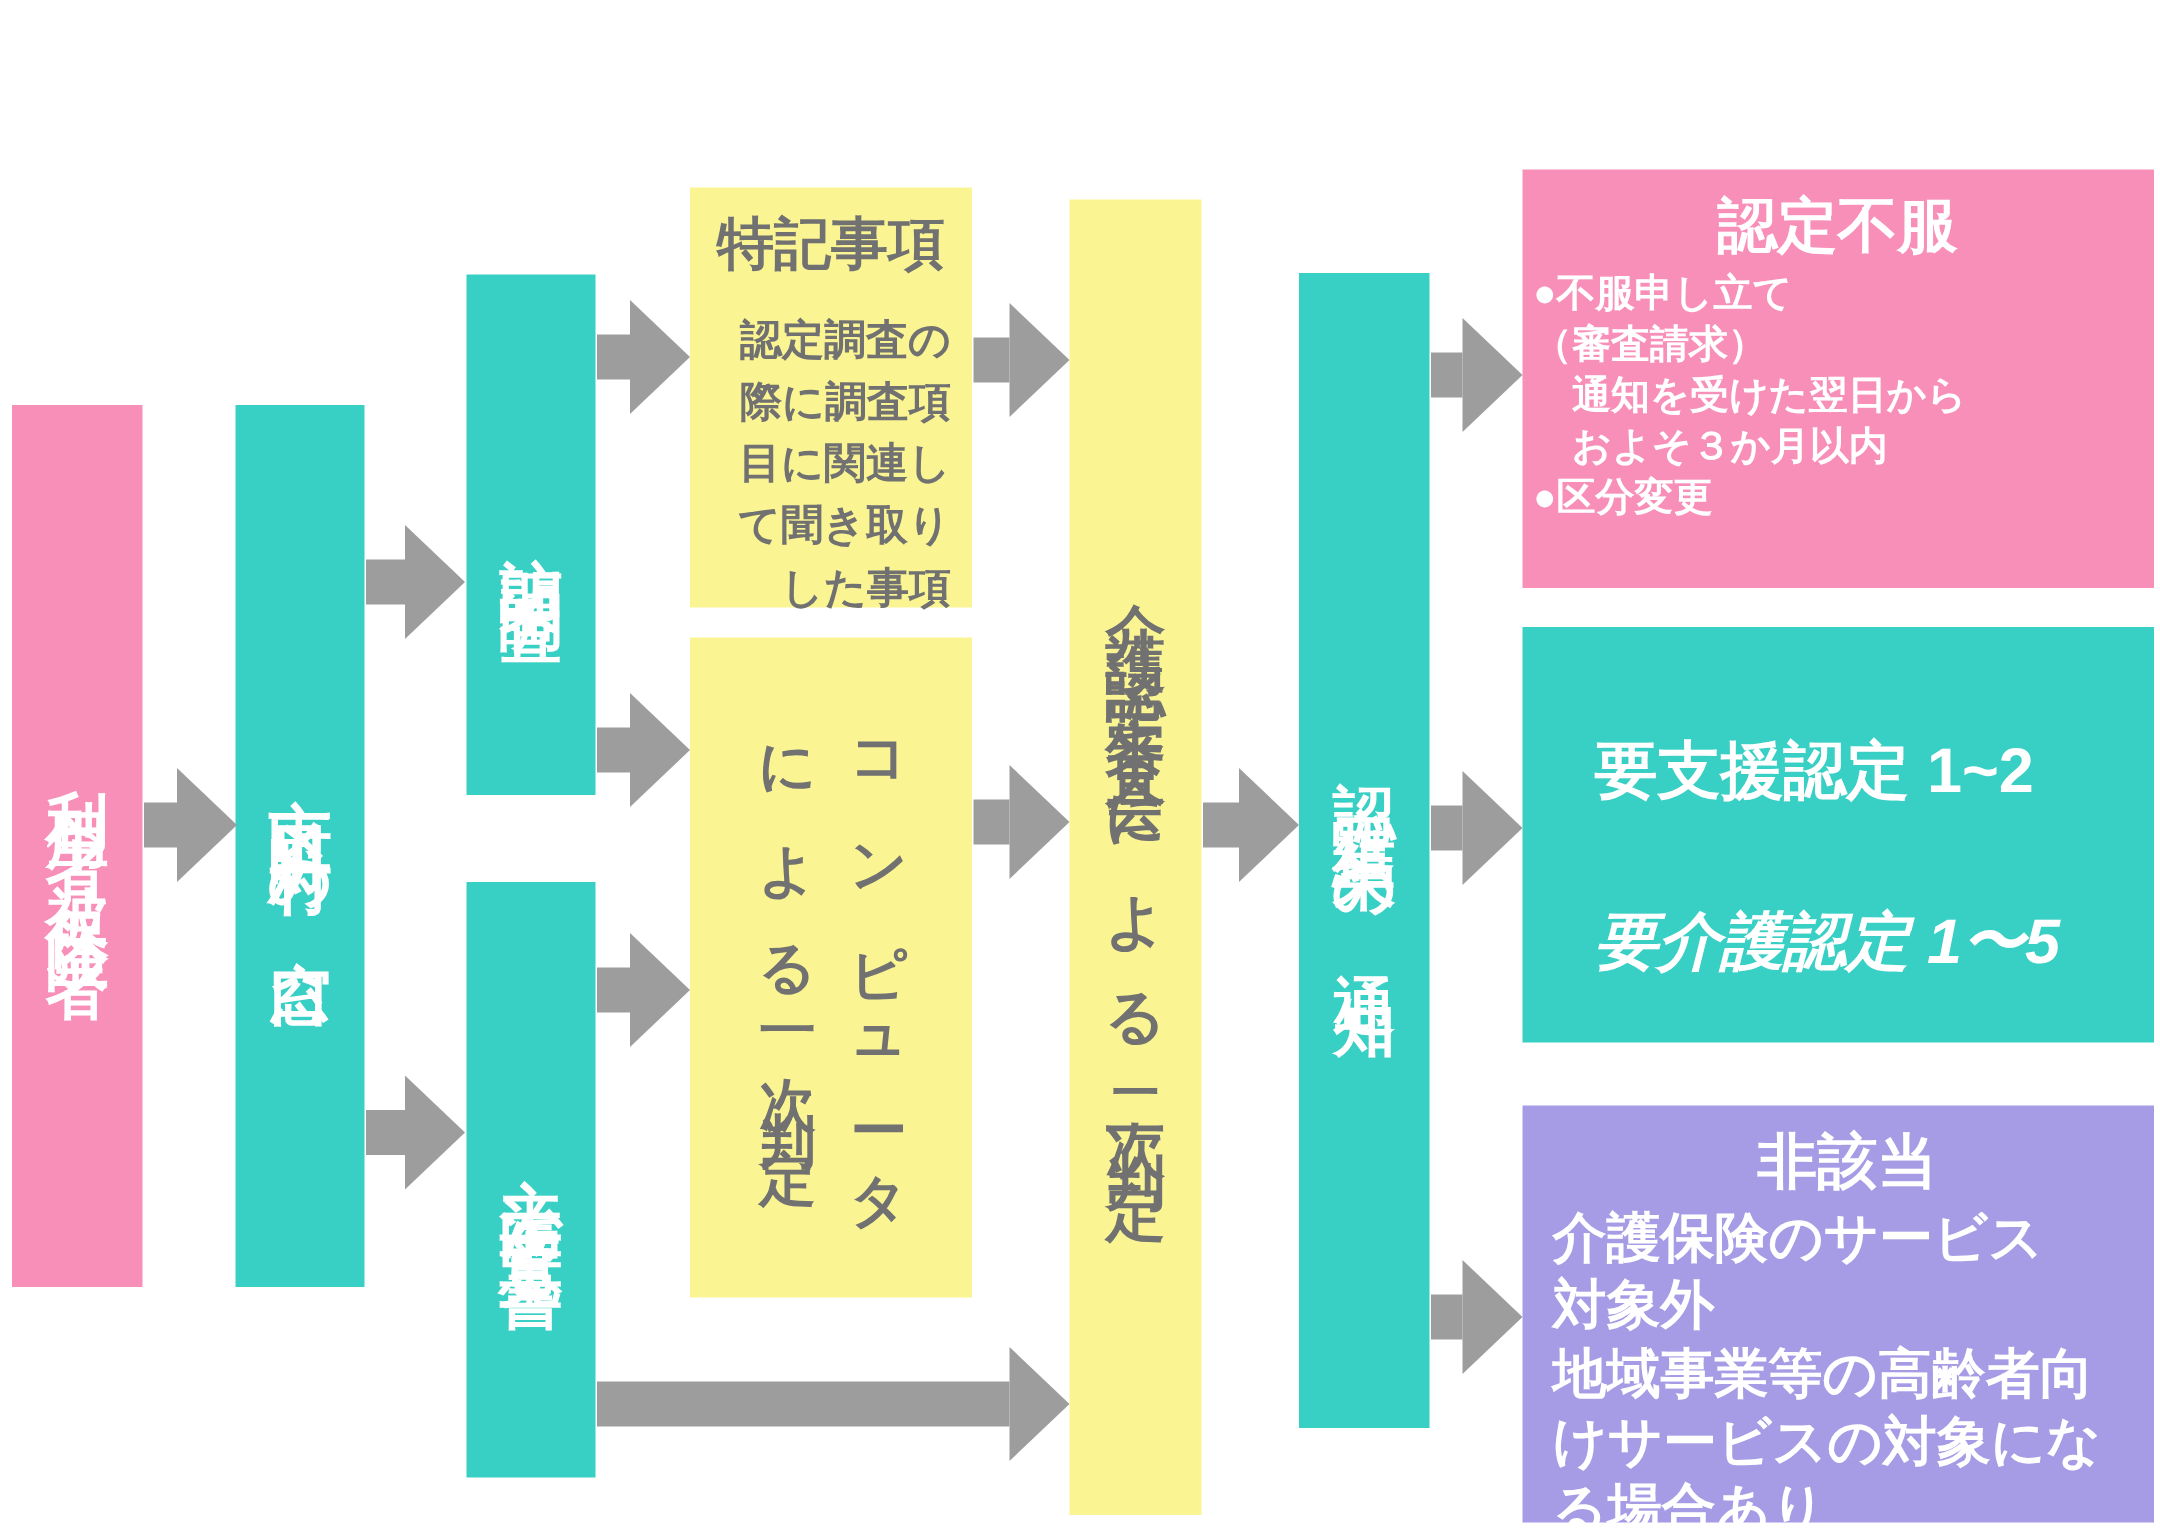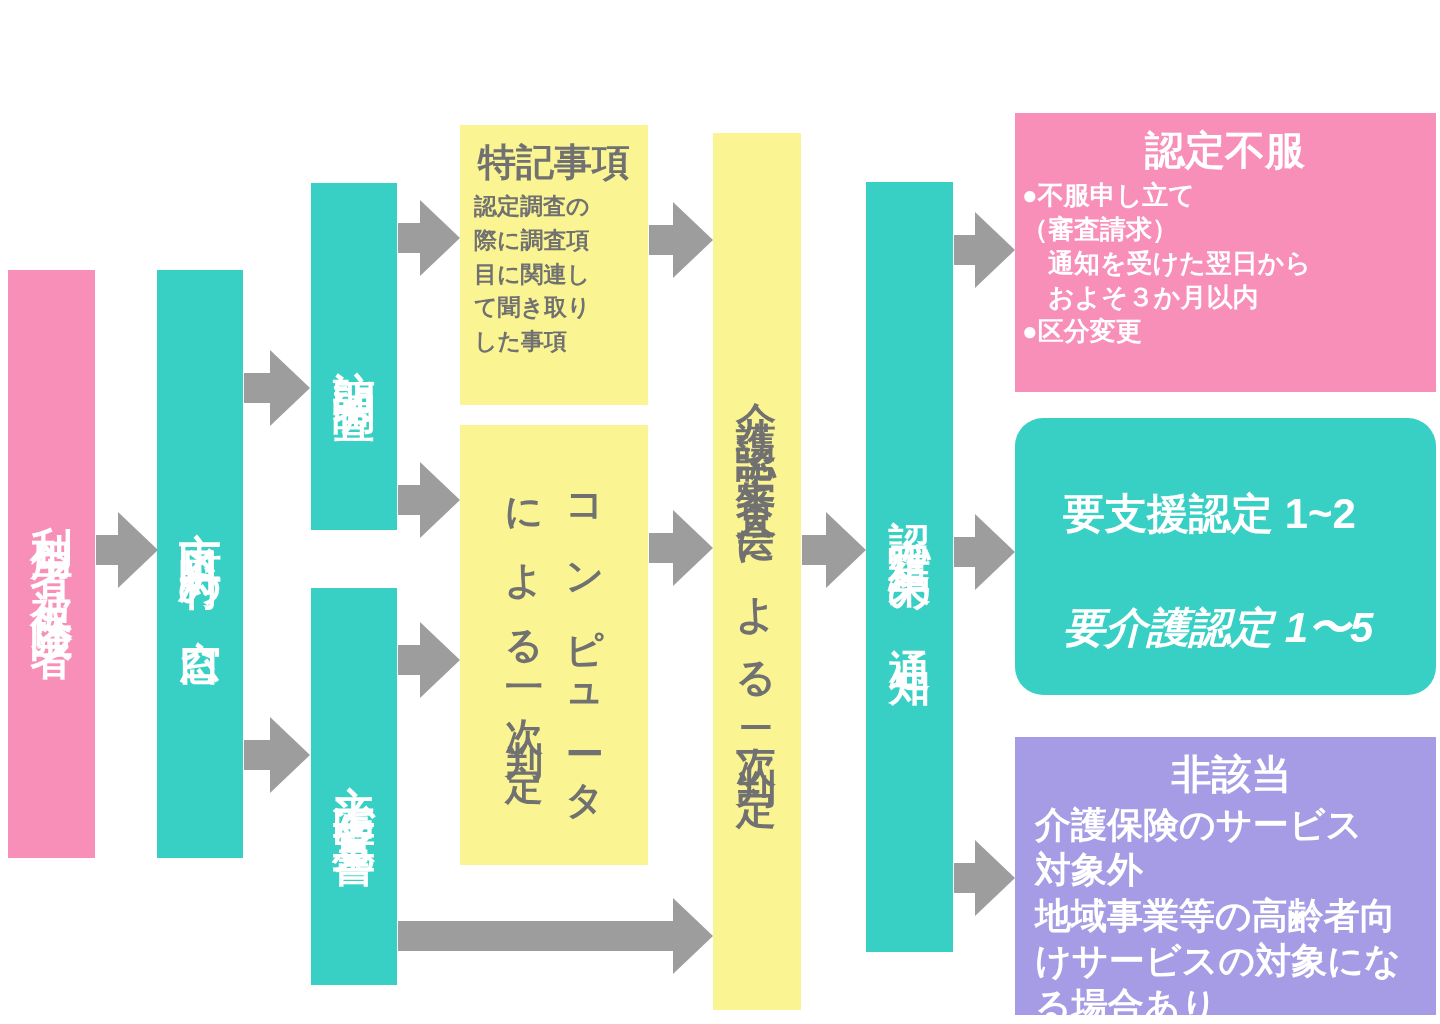--- a/index.html
+++ b/index.html
@@ -49,21 +49,21 @@
   <div class="box teal vcenter" style="left:311px; top:183px; width:86px; height:347px;">
     <span class="vtext" style="font-size:42px; letter-spacing:10px;">訪問調査</span>
   </div>
 
   <div class="box teal vcenter" style="left:311px; top:588px; width:86px; height:397px;">
     <span class="vtext" style="font-size:42px; letter-spacing:12px;">主治医意見書</span>
   </div>
 
   <div class="box yellow" style="left:460px; top:125px; width:188px; height:280px; padding:12px 14px 0 14px;">
     <div class="heading-center" style="font-size:38px;">特記事項</div>
-    <div class="prewrap" style="font-size:23px; line-height:1.47; margin-top:2px;">認定調査の
+    <div class="prewrap" style="font-size:28px; line-height:1.47; margin-top:18px;text-align:right;">認定調査の
 際に調査項
 目に関連し
 て聞き取り
 した事項</div>
   </div>
 
   <div class="box yellow vcenter" style="left:460px; top:425px; width:188px; height:440px;">
     <span class="vtext" style="font-size:38px; letter-spacing:22px; line-height:1.6;">コンピュータ
 による一次判定</span>
   </div>
@@ -78,21 +78,21 @@
 
   <div class="box pink" style="left:1015px; top:113px; width:421px; height:279px; padding:10px 8px 0 7px;">
     <div class="heading-center" style="font-size:40px;">認定不服</div>
     <div class="prewrap" style="font-size:26px; line-height:1.31;">●不服申し立て
 （審査請求）
 　通知を受けた翌日から
 　およそ３か月以内
 ●区分変更</div>
   </div>
 
-  <div class="box teal" style="left:1015px; top:418px; width:421px; height:277px; padding:68px 8px 0 48px; display:flex; flex-direction:column; gap:58px;border-radius:28px;">
+  <div class="box teal" style="left:1015px; top:418px; width:421px; height:277px; padding:68px 8px 0 48px; display:flex; flex-direction:column; gap:58px;">
     <div style="font-size:42px;">要支援認定 1~2</div>
     <div style="font-size:42px;font-style:italic;">要介護認定 1〜5</div>
   </div>
 
   <div class="box purple" style="left:1015px; top:737px; width:421px; height:278px; padding:10px 8px 0 20px;">
     <div class="heading-center" style="font-size:40px;">非該当</div>
     <div class="prewrap" style="font-size:36px; line-height:1.26;">介護保険のサービス
 対象外
 地域事業等の高齢者向
 けサービスの対象にな

